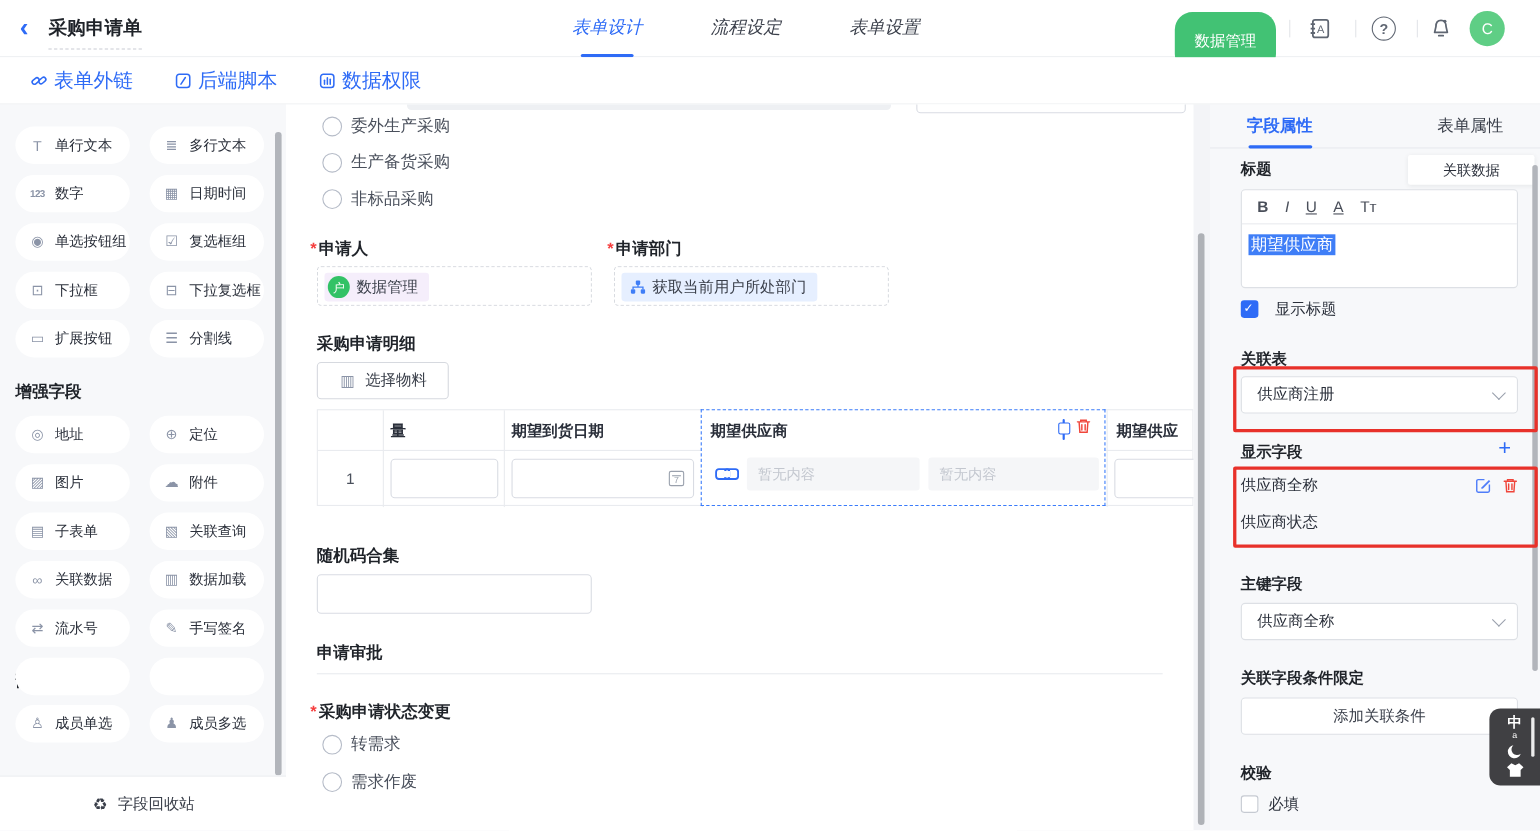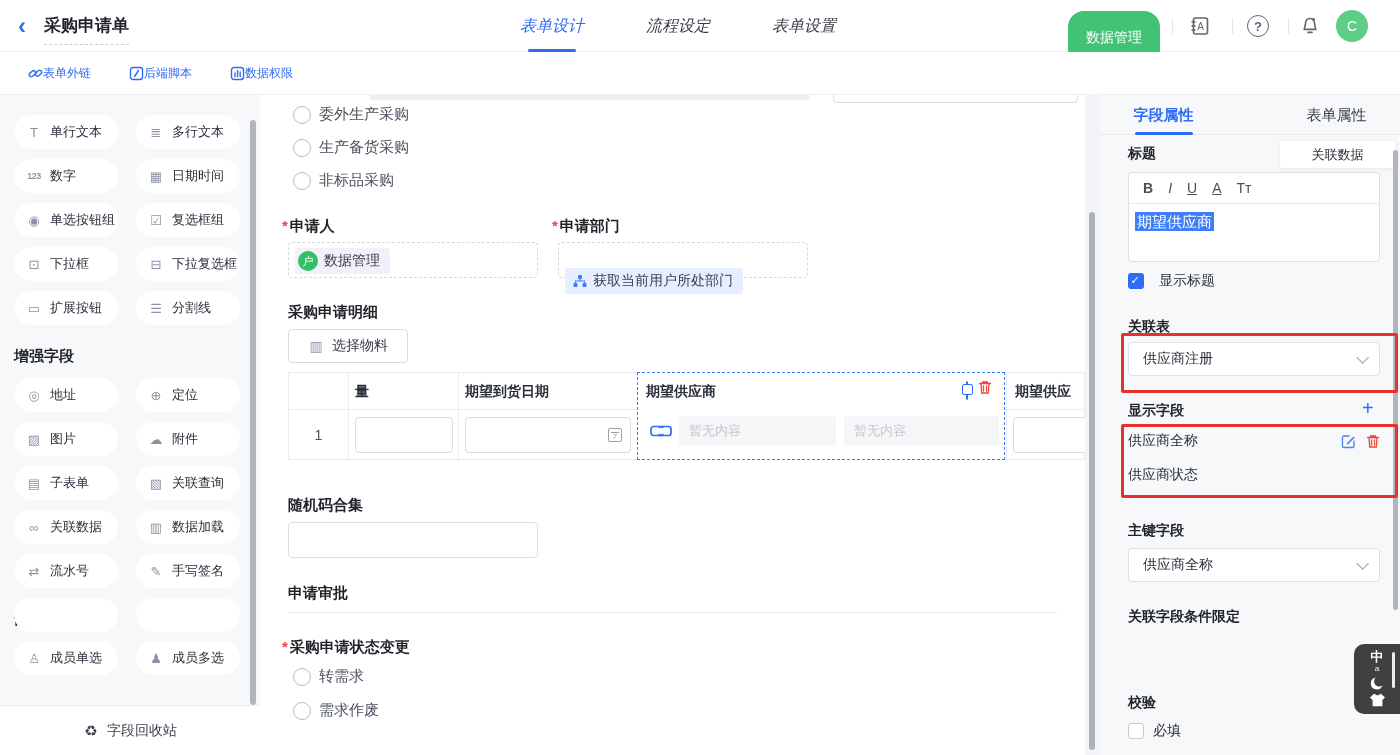--- a/index.html
+++ b/index.html
@@ -15,21 +15,21 @@
   .ttab.active{color:#2e6bf6;}
   .ttab.active::after{content:"";position:absolute;left:50%;transform:translateX(-50%);bottom:0;width:48px;height:3px;background:#2e6bf6;border-radius:2px;}
   .btn-green{left:1068px;top:11px;height:30px;padding:12px 18px;background:#42c274;color:#fff;font-size:14px;border-radius:16px;display:flex;align-items:center;cursor:pointer;}
   .vdiv{width:1px;height:16px;background:#e3e5e9;top:18px;}
   .top-ico{top:14px;width:24px;height:24px;display:flex;align-items:center;justify-content:center;cursor:pointer;}
   .help-circle{width:20px;height:20px;border:1.6px solid #5f6672;border-radius:50%;font-size:13px;color:#5f6672;display:flex;align-items:center;justify-content:center;font-weight:600;}
   .avatar{left:1336px;top:10px;width:32px;height:32px;border-radius:50%;background:#5fce85;color:#fff;font-size:14px;display:flex;align-items:center;justify-content:center;cursor:pointer;}
   
   #subbar{left:0;top:52px;width:1400px;height:43px;background:#fff;border-bottom:1px solid #eef0f2;box-sizing:border-box;}
   .sub-links{left:28px;top:0;height:42px;display:flex;gap:38px;align-items:center;}
-  .slink{display:flex;align-items:center;color:#2e6bf6;font-size:12px;cursor:pointer;}
+  .slink{display:flex;align-items:center;gap:6px;color:#2e6bf6;font-size:18px;cursor:pointer;}
   .pill-btn{top:58px;height:30px;padding:0 20px;border-radius:16px;font-size:14px;display:flex;align-items:center;cursor:pointer;box-sizing:border-box;}
   .btn-preview{left:1177px;border:1px solid #2e6bf6;color:#2e6bf6;background:#fff;}
   .btn-save{left:1258px;background:#2e6bf6;color:#fff;}
   .btn-share{left:1339px;top:57px;width:32px;height:32px;border-radius:50%;background:#e9eef7;display:flex;align-items:center;justify-content:center;cursor:pointer;}
   
   #sidebar{left:0;top:95px;width:260px;height:660px;background:#f7f8fa;overflow:hidden;box-sizing:border-box;padding:20px 0 0 14px;}
   .sec-title{font-size:15px;font-weight:700;color:#1f2329;margin-bottom:12px;}
   .pill-grid{display:grid;grid-template-columns:104px 104px;column-gap:18px;row-gap:10px;margin-bottom:22px;}
   .fpill{height:34px;background:#fff;border-radius:17px;display:flex;align-items:center;gap:8px;padding-left:12px;font-size:13px;color:#2a2f3a;cursor:grab;box-sizing:border-box;}
   .fico{width:16px;text-align:center;color:#8b94a7;font-size:13px;flex:none;}
@@ -38,21 +38,21 @@
   #recycle{left:0;top:705px;width:260px;height:50px;background:#fff;border-top:1px solid #e9ebef;display:flex;align-items:center;justify-content:center;gap:8px;font-size:14px;color:#3a3f4a;cursor:pointer;box-sizing:border-box;z-index:5;}
   .partial-pills{left:14px;top:598px;width:226px;display:grid;grid-template-columns:104px 104px;column-gap:18px;}
   
   #canvas{left:260px;top:95px;width:825px;height:660px;background:#fff;overflow:hidden;}
   .radio{width:18px;height:18px;border:1.5px solid #b6bcc8;border-radius:50%;background:#fff;box-sizing:border-box;flex:none;cursor:pointer;}
   .radio-row{display:flex;align-items:center;gap:8px;font-size:15px;color:#4a505c;}
   .flabel{font-size:15px;font-weight:700;color:#1f2329;}
   .req{color:#f53f3f;margin-right:2px;font-weight:700;}
   .dashed-input{border:1px dashed #d4d7dd;border-radius:4px;background:#fff;box-sizing:border-box;}
   .user-tag{position:absolute;left:6px;top:5px;height:26px;display:flex;align-items:center;gap:6px;background:#f5eefb;border-radius:3px;padding:0 10px 0 3px;font-size:14px;color:#3a3f4a;}
-  .dept-tag{position:absolute;left:6px;top:5px;height:26px;display:flex;align-items:center;gap:6px;background:#e6efff;border-radius:3px;padding:0 10px 0 8px;font-size:14px;color:#3a3f4a;margin-top:20px;}
+  .dept-tag{position:absolute;left:6px;top:5px;height:26px;display:flex;align-items:center;gap:6px;background:#e6efff;border-radius:3px;padding:0 10px 0 8px;font-size:14px;color:#3a3f4a;}
   .ucircle{width:20px;height:20px;border-radius:50%;background:#32c266;color:#fff;font-size:11px;display:flex;align-items:center;justify-content:center;}
   .sec-head{font-size:15px;font-weight:700;color:#1f2329;}
   .btn-outline{border:1px solid #d6d9df;border-radius:4px;background:#fff;display:flex;align-items:center;justify-content:center;gap:8px;font-size:14px;color:#3a3f4a;cursor:pointer;box-sizing:border-box;}
   .tbl{border:1px solid #e9ebef;background:#fff;box-sizing:border-box;}
   .tbl-vline{width:1px;background:#e9ebef;top:0;height:88px;}
   .tbl-hline{height:1px;background:#e9ebef;left:0;width:100%;}
   .th-text{font-size:14px;font-weight:600;color:#2a2f3a;}
   .cell-input{border:1px solid #d9dce3;border-radius:4px;background:#fff;box-sizing:border-box;}
   .sel-col{border:1.5px dashed #3b7cfa;background:#fff;box-sizing:border-box;z-index:3;}
   .ph-box{height:30px;background:#f5f6f8;border-radius:3px;display:flex;align-items:center;padding-left:10px;font-size:13px;color:#c3c7cf;box-sizing:border-box;}
@@ -427,20 +427,21 @@
       <span>供应商状态</span>
     </div>
 
     <div class="abs plabel" style="left:28px;top:427px;">主键字段</div>
     <div class="abs select" style="left:28px;top:453px;width:252px;height:34px;">
       <span>供应商全称</span>
       <span class="caret"></span>
     </div>
 
     <div class="abs plabel" style="left:28px;top:513px;">关联字段条件限定</div>
+    <div class="abs btn-outline" style="left:28px;top:539px;width:252px;height:34px;border-color:#dde0e5;">添加关联条件</div>
 
     <div class="abs plabel" style="left:28px;top:599px;">校验</div>
     <div class="abs" style="left:28px;top:627px;display:flex;align-items:center;gap:9px;font-size:14px;color:#2a2f3a;">
       <span class="cbox off"></span>
       <span>必填</span>
     </div>
   </div>
 
   <div class="abs pn-scroll"></div>
 

